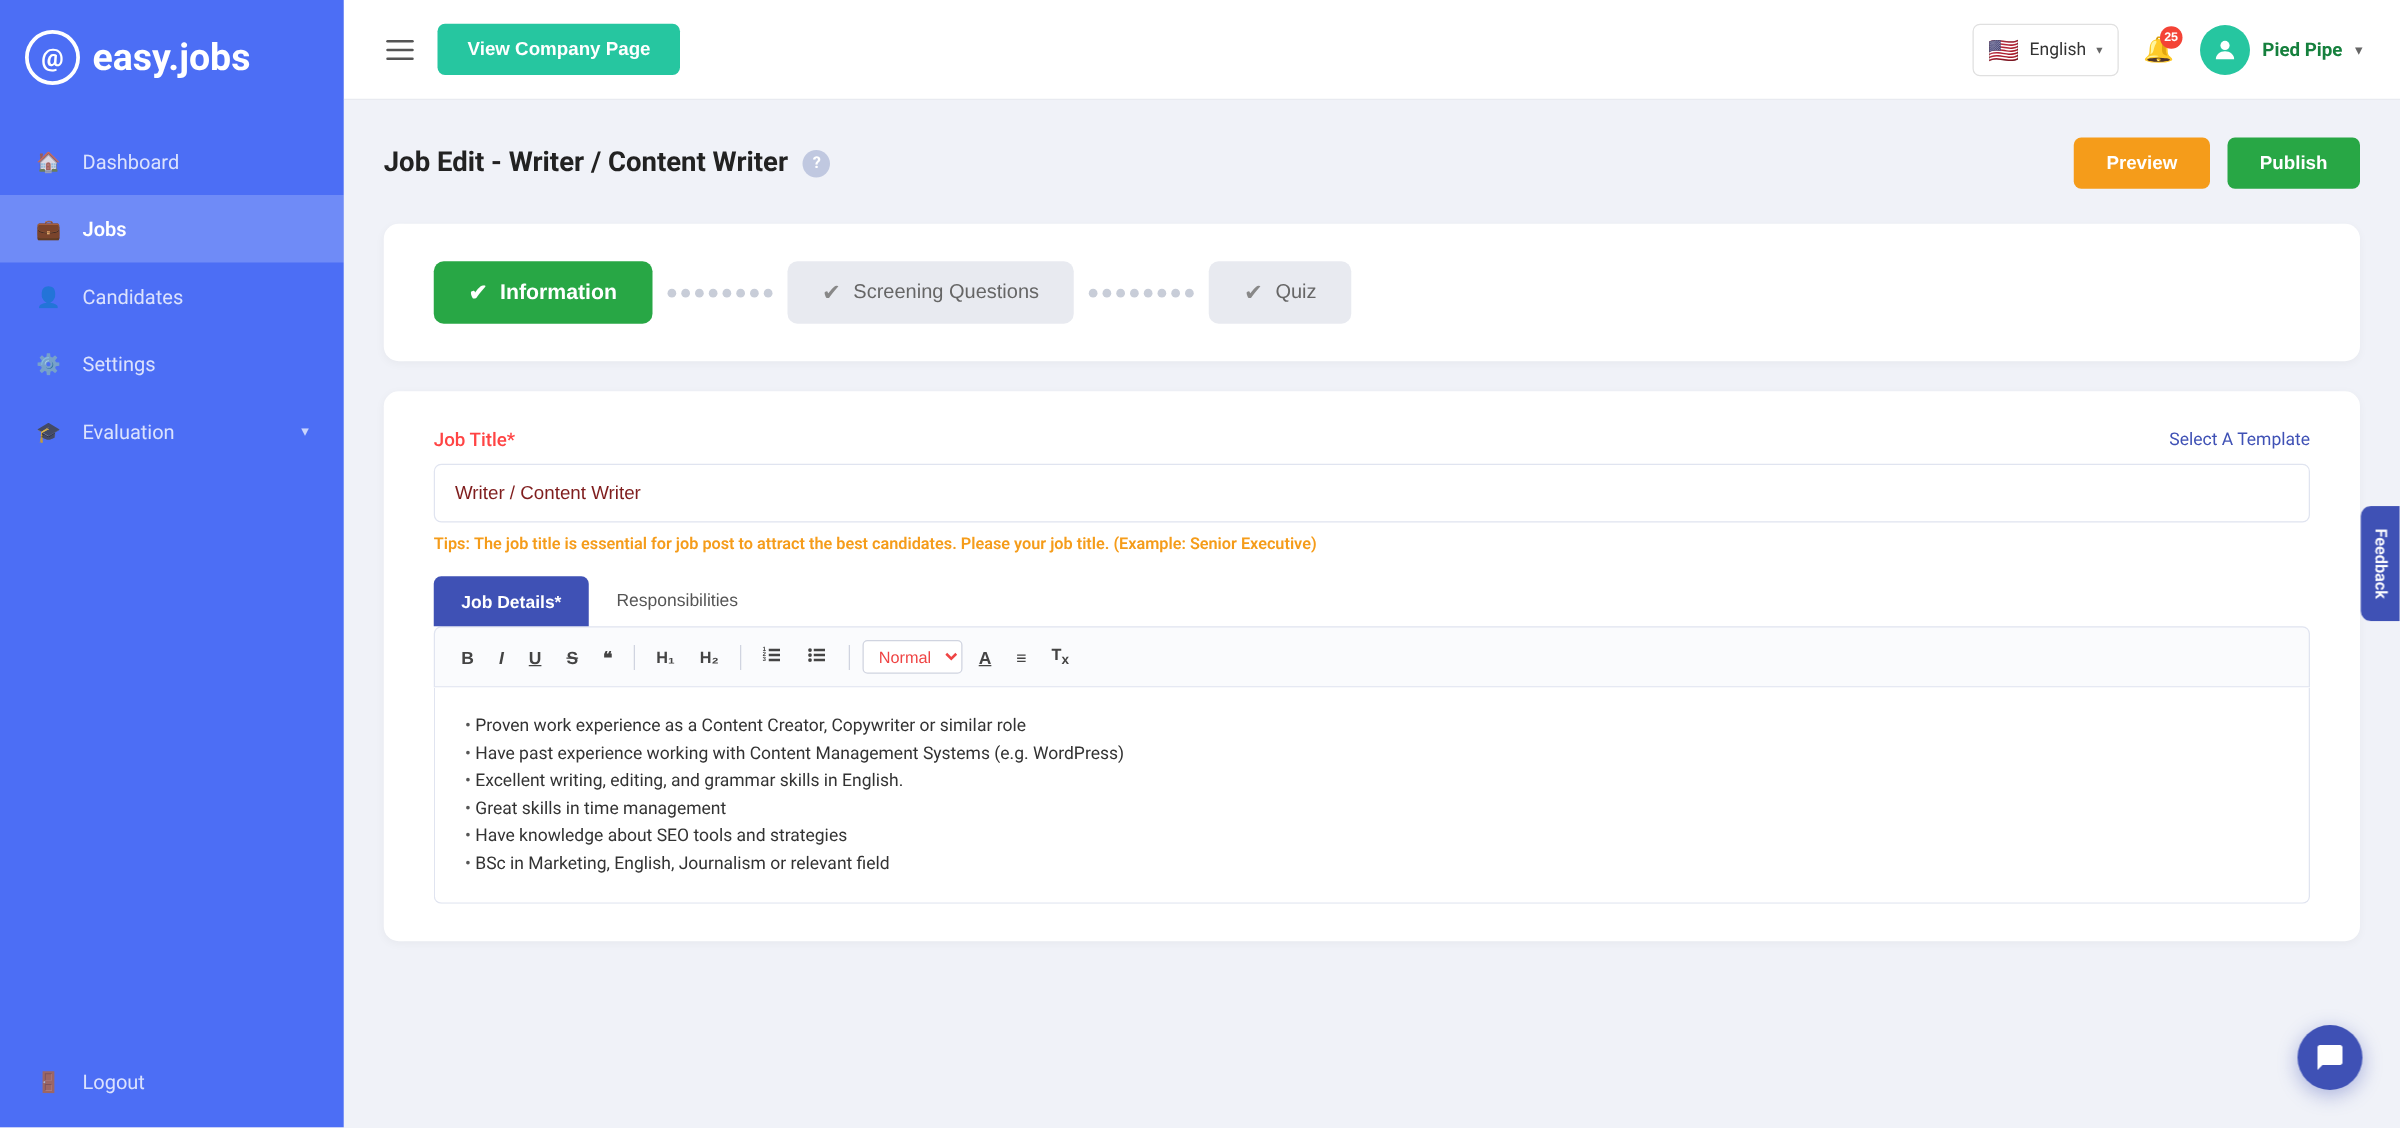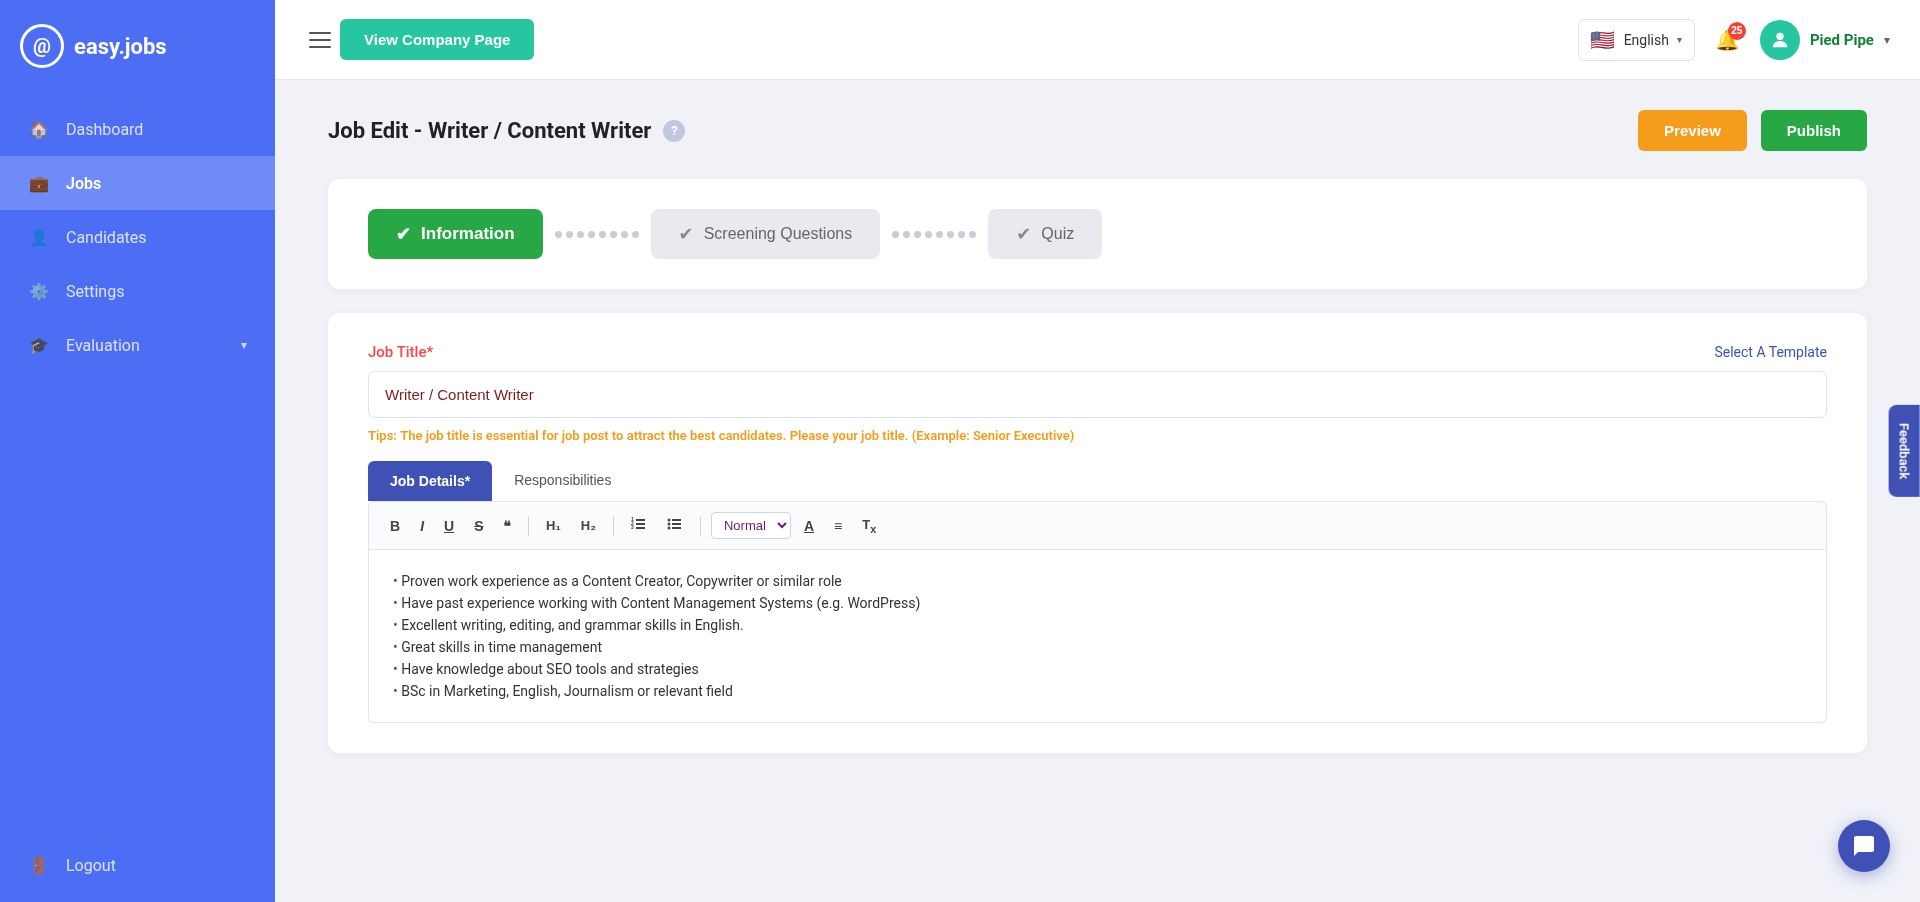--- a/index.html
+++ b/index.html
@@ -22,21 +22,21 @@
       padding: 24px 20px;
       gap: 10px;
     }
     .logo-icon {
       width: 44px; height: 44px;
       border: 3px solid white;
       border-radius: 50%;
       display: flex; align-items: center; justify-content: center;
       color: white; font-size: 20px; font-weight: bold;
     }
-    .logo-text { color: white; font-size: 22px; font-weight: 700; }
+    .logo-text { color: white; font-size: 30px; font-weight: 700; }
     .sidebar-nav { display: flex; flex-direction: column; padding: 10px 0; flex: 1; }
     .sidebar-item {
       display: flex; align-items: center; gap: 16px;
       padding: 16px 28px;
       color: rgba(255,255,255,0.8);
       font-size: 16px;
       cursor: pointer;
       transition: background 0.2s;
     }
     .sidebar-item.active { background: rgba(255,255,255,0.2); color: white; font-weight: 600; }
@@ -51,21 +51,21 @@
     .header {
       background: white;
       padding: 0 30px;
       height: 80px;
       display: flex;
       align-items: center;
       justify-content: space-between;
       border-bottom: 1px solid #e8eaf0;
       box-shadow: 0 2px 8px rgba(0,0,0,0.05);
     }
-    .header-left { display: flex; align-items: center; gap: 5px; }
+    .header-left { display: flex; align-items: center; gap: 15px; }
     .hamburger-btn { background: none; border: none; cursor: pointer; display: flex; flex-direction: column; gap: 5px; padding: 4px; }
     .hamburger-btn span { display: block; width: 22px; height: 2px; background: #555; border-radius: 2px; }
     .view-company-btn {
       background: #26c6a0;
       color: white;
       border: none;
       border-radius: 6px;
       padding: 12px 24px;
       font-size: 15px;
       font-weight: 600;
@@ -96,21 +96,21 @@
       width: 40px; height: 40px; border-radius: 50%;
       background: #26c6a0; display: flex; align-items: center; justify-content: center;
       color: white; font-size: 18px; font-weight: bold;
     }
     .user-name { font-size: 15px; font-weight: 700; color: #15803d; text-align: center; }
 
     
     .content {
       flex: 1;
       overflow-y: auto;
-      padding: 30px 53px;
+      padding: 30px 32px;
       background: #f0f2f8;
     }
 
     
     .page-header {
       display: flex; align-items: center; justify-content: space-between;
       margin-bottom: 28px;
     }
     .page-title-row { display: flex; align-items: center; gap: 12px; }
     .page-title { font-size: 22px; font-weight: 700; color: #222; }
@@ -204,21 +204,21 @@
     }
     .toolbar-btn {
       background: none; border: none; cursor: pointer;
       font-size: 14px; font-weight: 700; color: #444;
       padding: 4px 7px; border-radius: 4px;
       display: flex; align-items: center; justify-content: center;
     }
     .toolbar-divider { width: 1px; height: 20px; background: #d0d4e0; margin: 0 4px; }
     .font-select {
       border: 1px solid #d0d4e0; border-radius: 4px;
-      padding: 4px 8px; font-size: 13px; background: white; color: #701a75;
+      padding: 4px 8px; font-size: 13px; background: white; color: #ef4444;
     }
     .editor-body {
       border: 1px solid #e0e4f0; border-top: none;
       border-radius: 0 0 6px 6px;
       padding: 20px 24px; min-height: 160px; background: white;
     }
     .editor-body ul { list-style: none; padding: 0; }
     .editor-body ul li { font-size: 14px; color: #333; padding: 3px 0; }
     .editor-body ul li::before { content: "• "; color: #555; }
 

